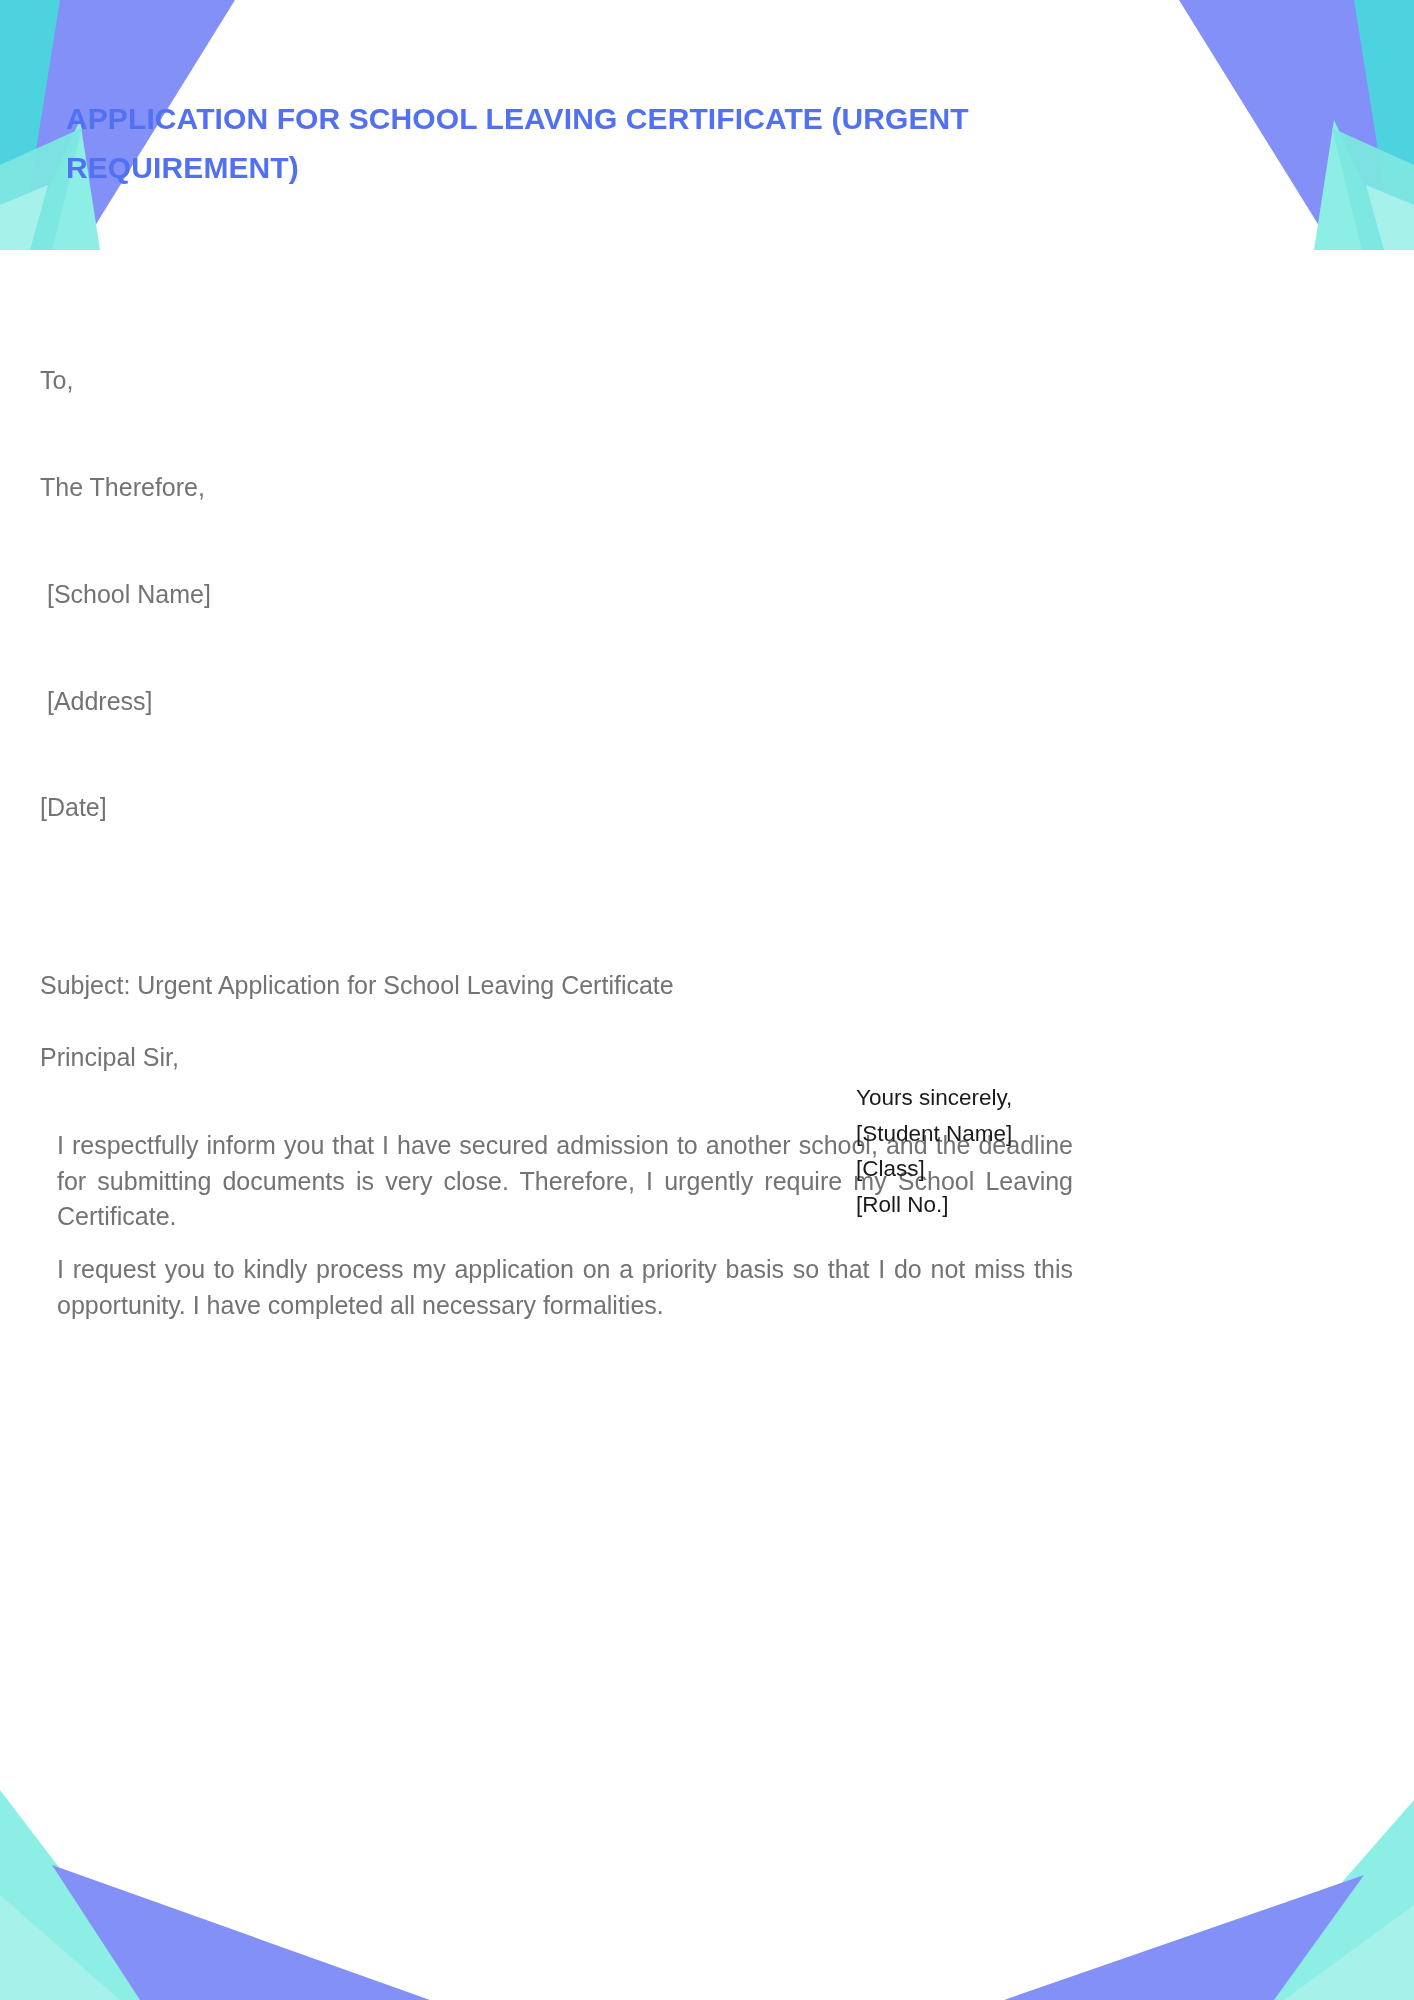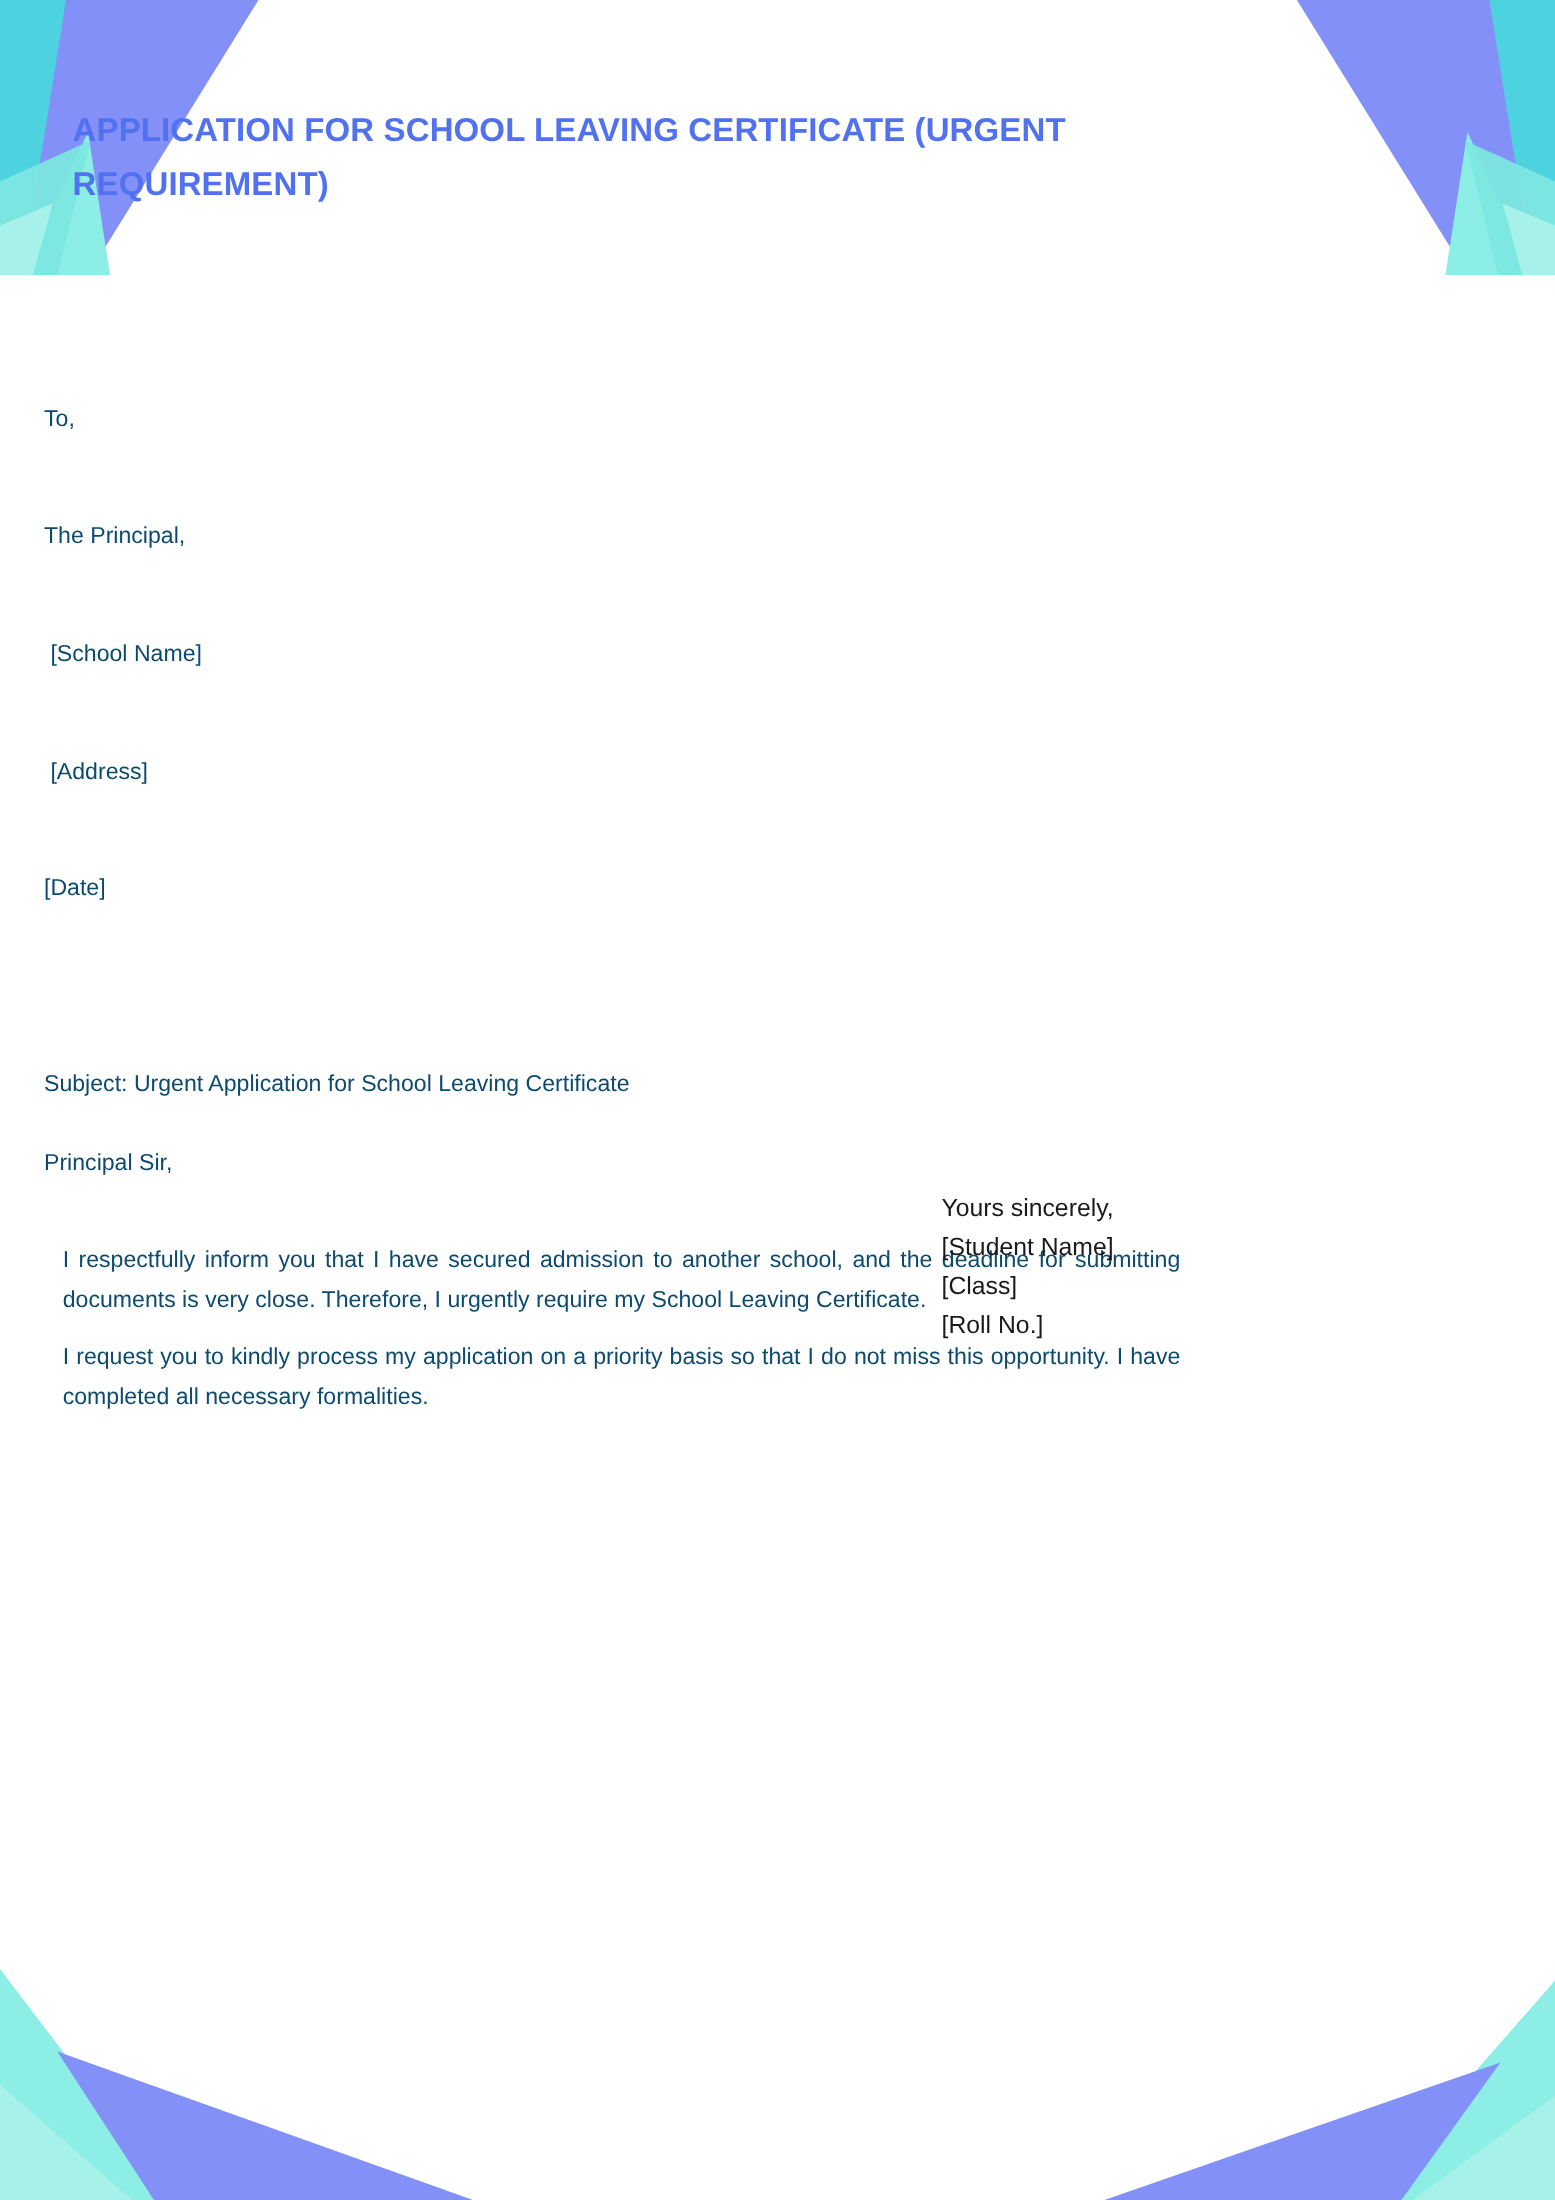--- a/index.html
+++ b/index.html
@@ -51,23 +51,23 @@
     letter-spacing: 0.1px;
     color: #5271f0;
     text-transform: uppercase;
   }
 
   .letter-body {
     position: absolute;
     top: 292px;
     left: 40px;
     width: 1050px;
-    font-size: 21px;
+    font-size: 25px;
     line-height: 35.6px;
-    color: #0c4a6e;
+    color: #737373;
   }
 
   .addr-block { white-space: pre; }
   .addr-line { display: block; }
 
   .spacer-lg { height: 71px; }
   .spacer-md { height: 36px; }
 
   .subject-line { display: block; }
   .salutation { display: block; }
@@ -123,21 +123,21 @@
   </svg>
 
   <div class="content">
 
     <h1 class="doc-title">APPLICATION FOR SCHOOL LEAVING CERTIFICATE (URGENT REQUIREMENT)</h1>
 
     <div class="letter-body">
 
       <div class="addr-block">
         <span class="addr-line">To,</span>
-        <span class="addr-line">The Principal,</span>
+        <span class="addr-line">The Therefore,</span>
         <span class="addr-line"> [School Name]</span>
         <span class="addr-line"> [Address]</span>
         <span class="addr-line">[Date]</span>
       </div>
 
       <div class="spacer-lg"></div>
 
       <span class="subject-line">Subject: Urgent Application for School Leaving Certificate</span>
 
       <div class="spacer-md"></div>

